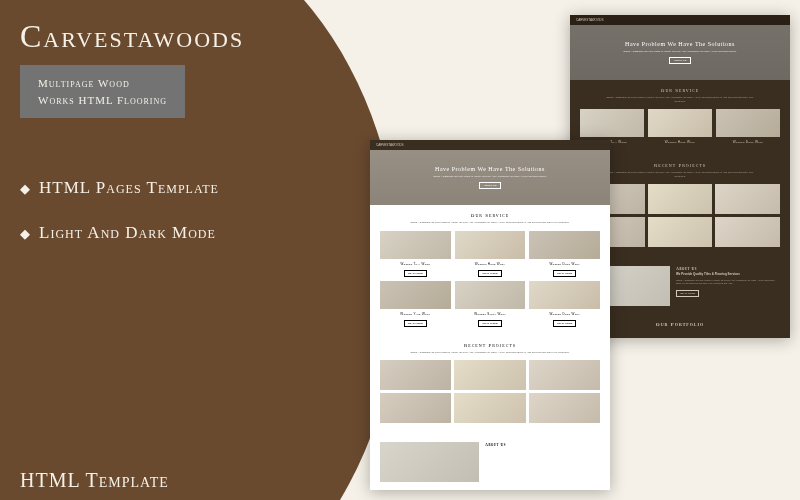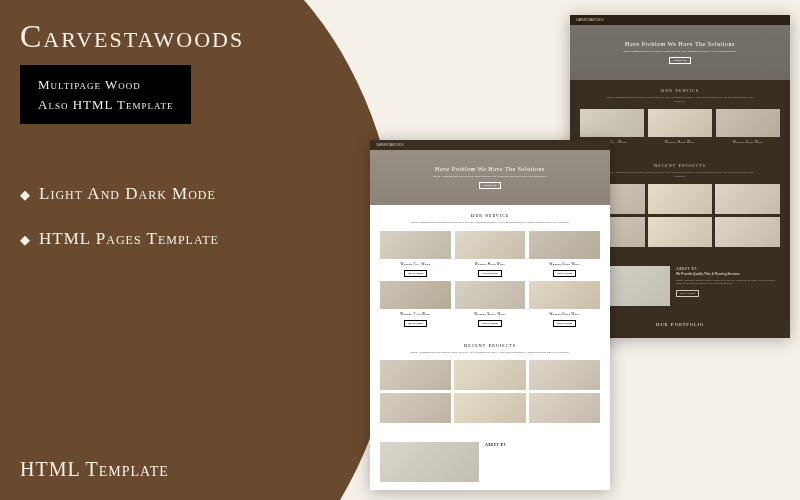--- a/index.html
+++ b/index.html
@@ -1,24 +1,24 @@
 <!DOCTYPE html>
 <html><head>
 <meta charset="utf-8">
 <style>
 *{margin:0;padding:0;box-sizing:border-box}
 body{width:800px;height:500px;overflow:hidden;font-family:Georgia,serif;background:#f5f1e8;position:relative}
 .bg-curve{position:absolute;left:-200px;top:-100px;width:600px;height:750px;background:#6a4a2f;border-radius:50%}
 .left-panel{position:absolute;left:20px;top:18px;width:320px;color:#f5f1e8;z-index:2}
 .title{font-size:32px;font-weight:400;letter-spacing:2px;font-variant:small-caps;margin-bottom:10px}
-.badge{display:inline-block;background:#000000;padding:10px 18px;font-size:13px;letter-spacing:1px;line-height:1.5;font-variant:small-caps}
+.badge{display:inline-block;background:#737373;padding:10px 18px;font-size:11px;letter-spacing:1px;line-height:1.5;font-variant:small-caps}
 .features{margin-top:60px}
 .feature-item{font-size:17px;letter-spacing:1px;margin-bottom:25px;font-variant:small-caps}
 .diamond{display:inline-block;margin-right:8px;font-size:13px}
-.bottom-label{position:absolute;left:20px;bottom:19px;color:#f5f1e8;font-size:20px;letter-spacing:1px;font-variant:small-caps;z-index:2}
+.bottom-label{position:absolute;left:20px;bottom:8px;color:#f5f1e8;font-size:20px;letter-spacing:1px;font-variant:small-caps;z-index:2}
 
 .mock{position:absolute;background:#fff;box-shadow:0 2px 15px rgba(0,0,0,0.3);font-family:Arial,sans-serif;font-size:4px}
 .mock-light{left:370px;top:140px;width:240px;z-index:3}
 .mock-dark{left:570px;top:15px;width:220px;z-index:1;background:#3a2e20}
 
 .m-nav{background:#3a2e20;height:10px;display:flex;align-items:center;padding:0 6px;color:#d4c8b8;font-size:3px}
 .m-nav span{margin-right:4px}
 .m-hero{height:55px;background:linear-gradient(rgba(40,30,20,0.3),rgba(40,30,20,0.3)),linear-gradient(#c8c0b5,#b8b0a5);display:flex;flex-direction:column;align-items:center;justify-content:center;color:#fff;text-align:center}
 .m-hero-d{height:55px;background:linear-gradient(rgba(20,15,10,0.5),rgba(20,15,10,0.5)),linear-gradient(#d8d4ca,#c8c4ba);display:flex;flex-direction:column;align-items:center;justify-content:center;color:#fff;text-align:center}
 .m-hero h3,.m-hero-d h3{font-size:6px;font-weight:400;letter-spacing:0.5px;margin-bottom:3px;font-family:Georgia,serif}
@@ -57,25 +57,25 @@
 </style>
 </head>
 <body>
 
 <div class="bg-curve"></div>
 
 <div class="left-panel">
   <div class="title">Carvestawoods</div>
   <div class="badge">
     <div>Multipage Wood</div>
-    <div>Also HTML Template</div>
+    <div>Works HTML Flooring</div>
   </div>
   <div class="features">
+    <div class="feature-item"><span class="diamond">◆</span><span>HTML Pages Template</span></div>
     <div class="feature-item"><span class="diamond">◆</span><span>Light And Dark Mode</span></div>
-    <div class="feature-item"><span class="diamond">◆</span><span>HTML Pages Template</span></div>
   </div>
 </div>
 
 <div class="bottom-label">HTML Template</div>
 
 <div class="mock mock-dark">
   <div class="m-nav">
     <span>CARVESTAWOODS</span>
   </div>
   <div class="m-hero-d">

